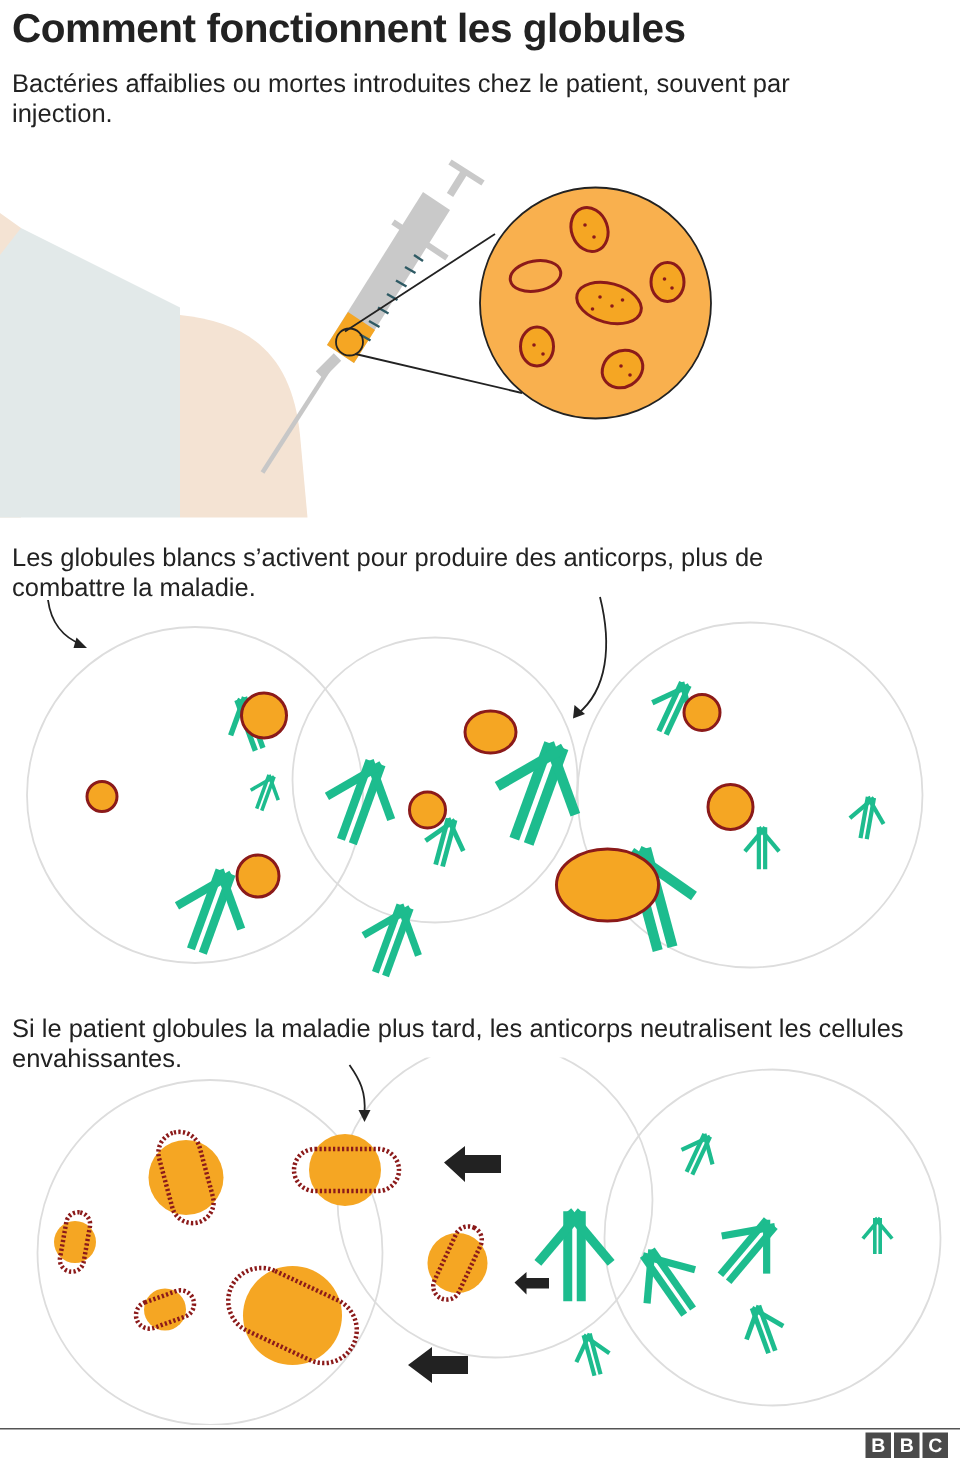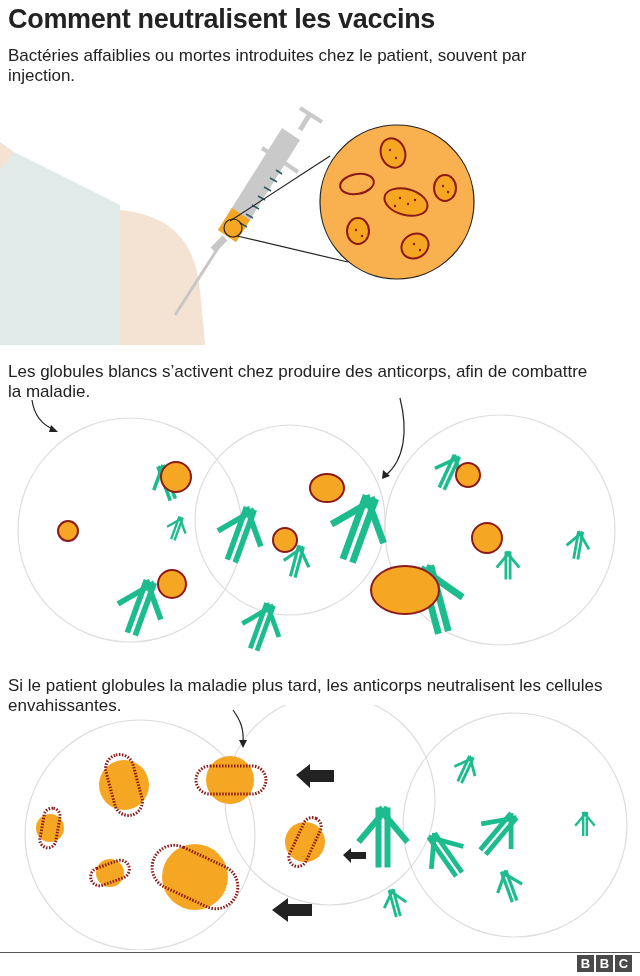--- a/index.html
+++ b/index.html
@@ -13,21 +13,21 @@
   .cap3 { top:676px; width:620px; }
   svg.panel { position:absolute; left:0; }
   .footer-line { position:absolute; left:0; top:952px; width:640px; height:1px; background:#555; }
   .bbc { position:absolute; top:955px; right:8px; display:flex; gap:2px; }
   .bbc span { display:inline-block; width:17px; height:17px; background:#4a4a4a; color:#fff;
               font-weight:bold; font-size:13px; line-height:17px; text-align:center; }
 </style>
 </head>
 <body>
 
-<h1 class="title">Comment neutralisent les vaccins</h1>
+<h1 class="title">Comment fonctionnent les globules</h1>
 
 <p class="caption cap1">Bactéries affaiblies ou mortes introduites chez le patient, souvent par injection.</p>
 
 <svg class="panel" style="top:95px" width="640" height="255" viewBox="0 95 640 255">
   <defs>
     <g id="spikeRing"></g>
   </defs>
 
   <path d="M0,142 L14,152 L14,345 L0,345 Z" fill="#f4e3d3"></path>
   <path d="M120,210 C170,215 195,240 200,290 L205,345 L120,345 Z" fill="#f4e3d3"></path>
@@ -76,21 +76,21 @@
       <circle cx="443" cy="186" r="1.2"></circle>
         <circle cx="448" cy="192" r="1.2"></circle>
       <circle cx="356" cy="230" r="1.2"></circle>
         <circle cx="362" cy="236" r="1.2"></circle>
       <circle cx="414" cy="244" r="1.2"></circle>
         <circle cx="420" cy="250" r="1.2"></circle>
     </g>
   </g>
 </svg>
 
-<p class="caption cap2">Les globules blancs s’activent chez produire des anticorps, afin de combattre la maladie.</p>
+<p class="caption cap2">Les globules blancs s’activent pour produire des anticorps, plus de combattre la maladie.</p>
 
 <svg class="panel" style="top:395px" width="640" height="270" viewBox="0 395 640 270">
   <defs>
     <g id="ab">
 
       <rect x="-5" y="-5" width="4" height="40" fill="#1dbc8e"></rect>
       <rect x="1" y="-5" width="4" height="40" fill="#1dbc8e"></rect>
       <rect x="-5" y="-5" width="4" height="30" fill="#1dbc8e" transform="rotate(-40 -3 -5)"></rect>
       <rect x="1" y="-5" width="4" height="30" fill="#1dbc8e" transform="rotate(40 3 -5)"></rect>
     </g>

